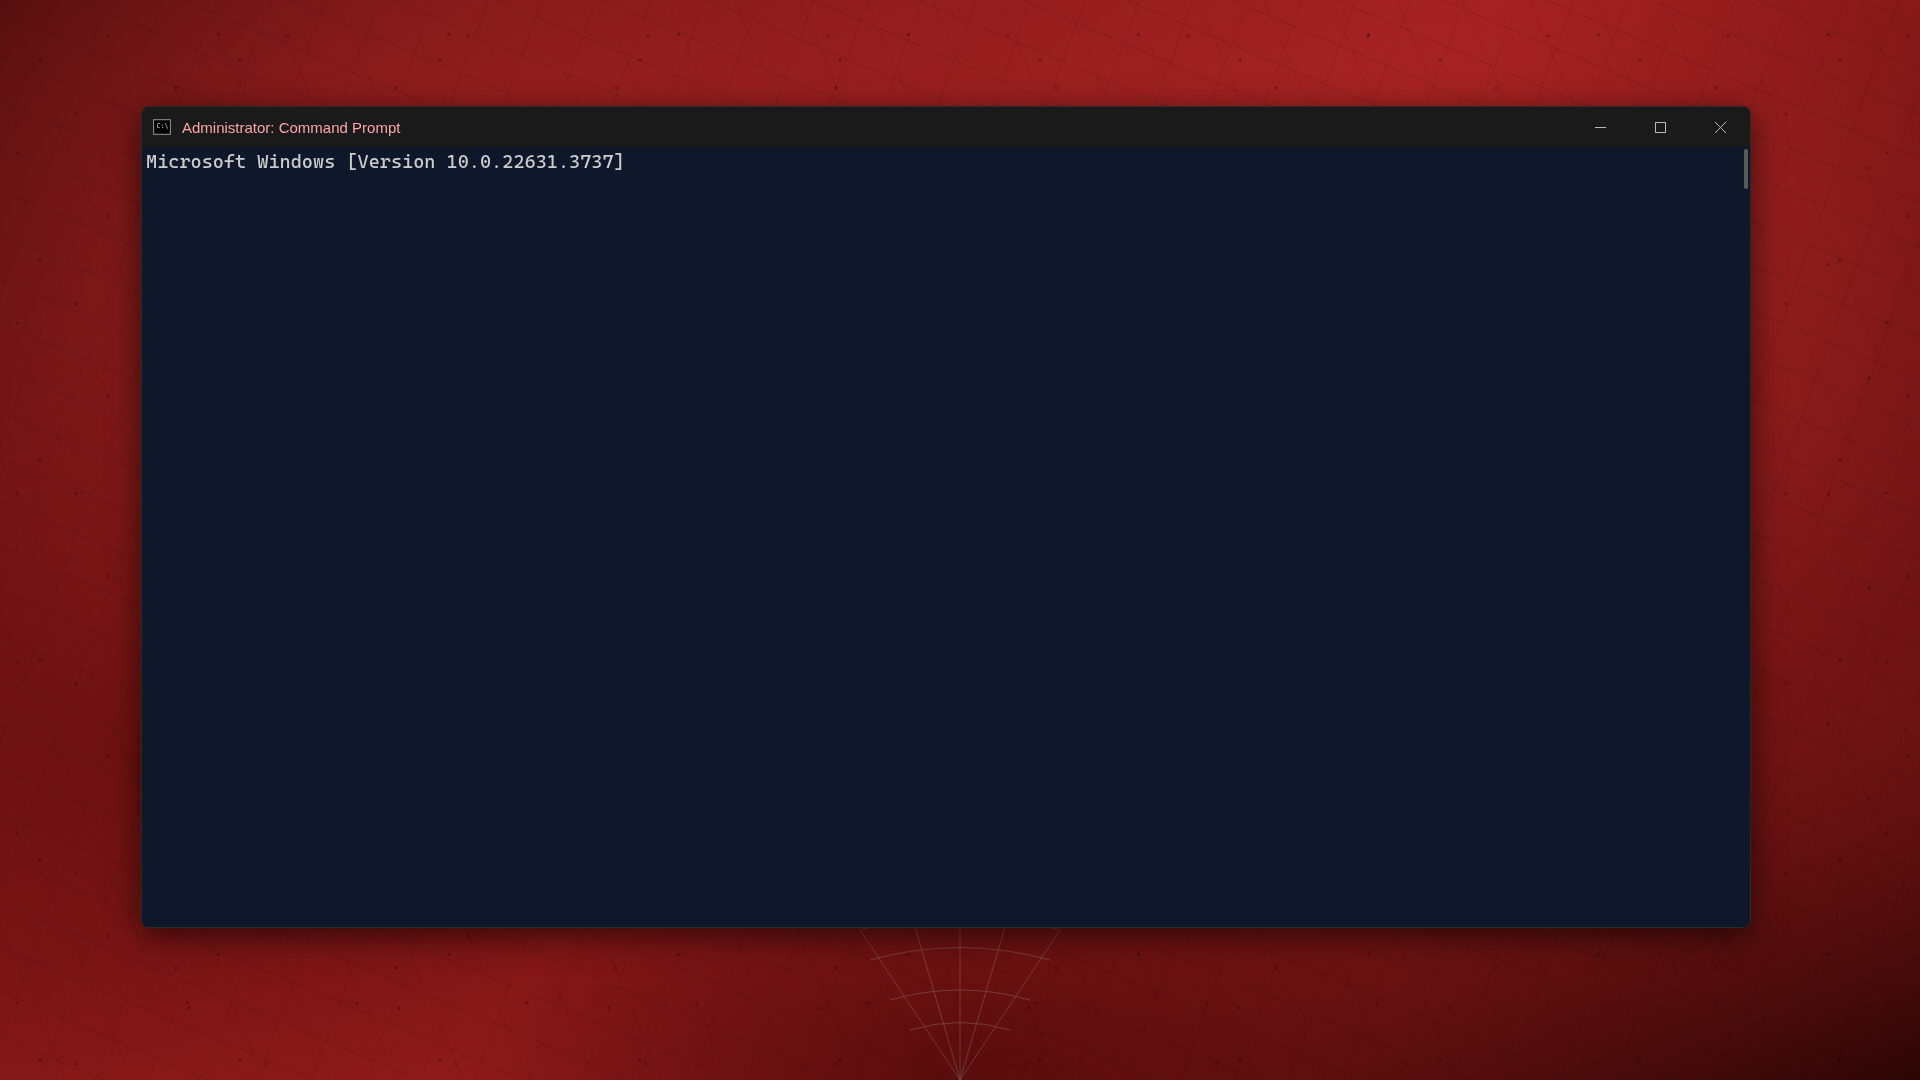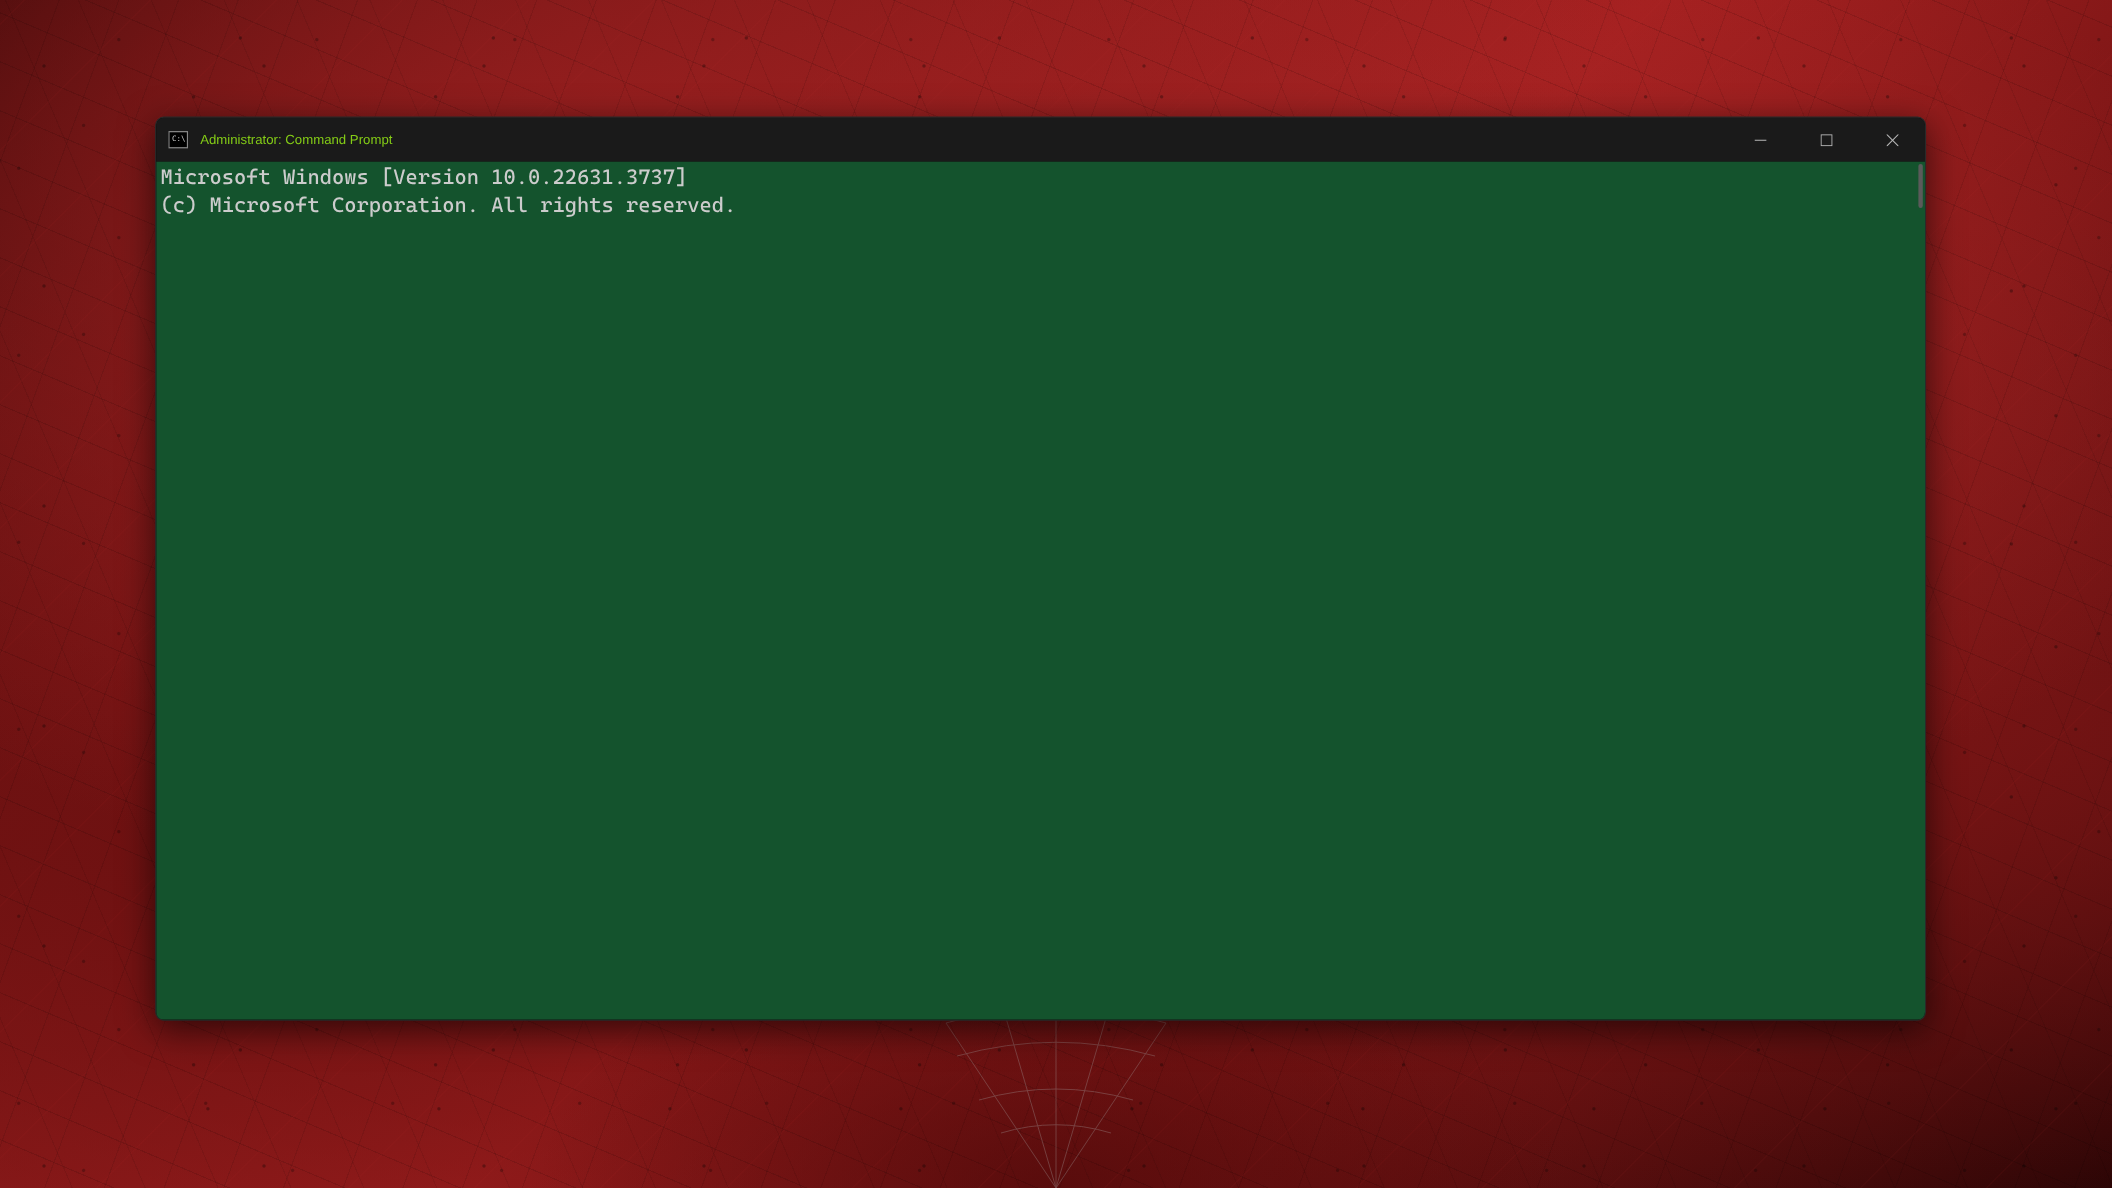--- a/index.html
+++ b/index.html
@@ -101,22 +101,22 @@
       align-items: center;
       justify-content: center;
     }
 
     .app-icon svg {
       width: 18px;
       height: 18px;
     }
 
     .title-text {
-      color: #84cc16;
-      font-size: 12px;
+      color: #fca5a5;
+      font-size: 15px;
       flex: 1;
     }
 
     .window-controls {
       display: flex;
       height: 100%;
     }
 
     .control-btn {
       width: 60px;
@@ -128,21 +128,21 @@
       color: #b8b8b8;
     }
 
     .control-btn svg {
       width: 11px;
       height: 11px;
     }
 
     .terminal-body {
       flex: 1;
-      background: #14532d;
+      background: #0f172a;
       padding: 2px 4px;
       font-family: 'Cascadia Mono', 'Consolas', monospace;
       font-size: 19px;
       color: #cccccc;
       line-height: 1.35;
       position: relative;
       overflow: hidden;
     }
 
     .terminal-line {
@@ -203,19 +203,18 @@
       <div class="control-btn close">
         <svg viewBox="0 0 11 11">
             <line x1="0" y1="0" x2="11" y2="11" stroke="currentColor" stroke-width="1"></line>
             <line x1="11" y1="0" x2="0" y2="11" stroke="currentColor" stroke-width="1"></line>
           </svg>
       </div>
     </div>
   </div>
   <div class="terminal-body">
     <div class="terminal-line">Microsoft Windows [Version 10.0.22631.3737]</div>
-    <div class="terminal-line">(c) Microsoft Corporation. All rights reserved.</div>
     <div class="terminal-line"></div>
     <div class="scrollbar-track">
       <div class="scrollbar-thumb"></div>
     </div>
   </div>
 </div>
 
 </body></html>

